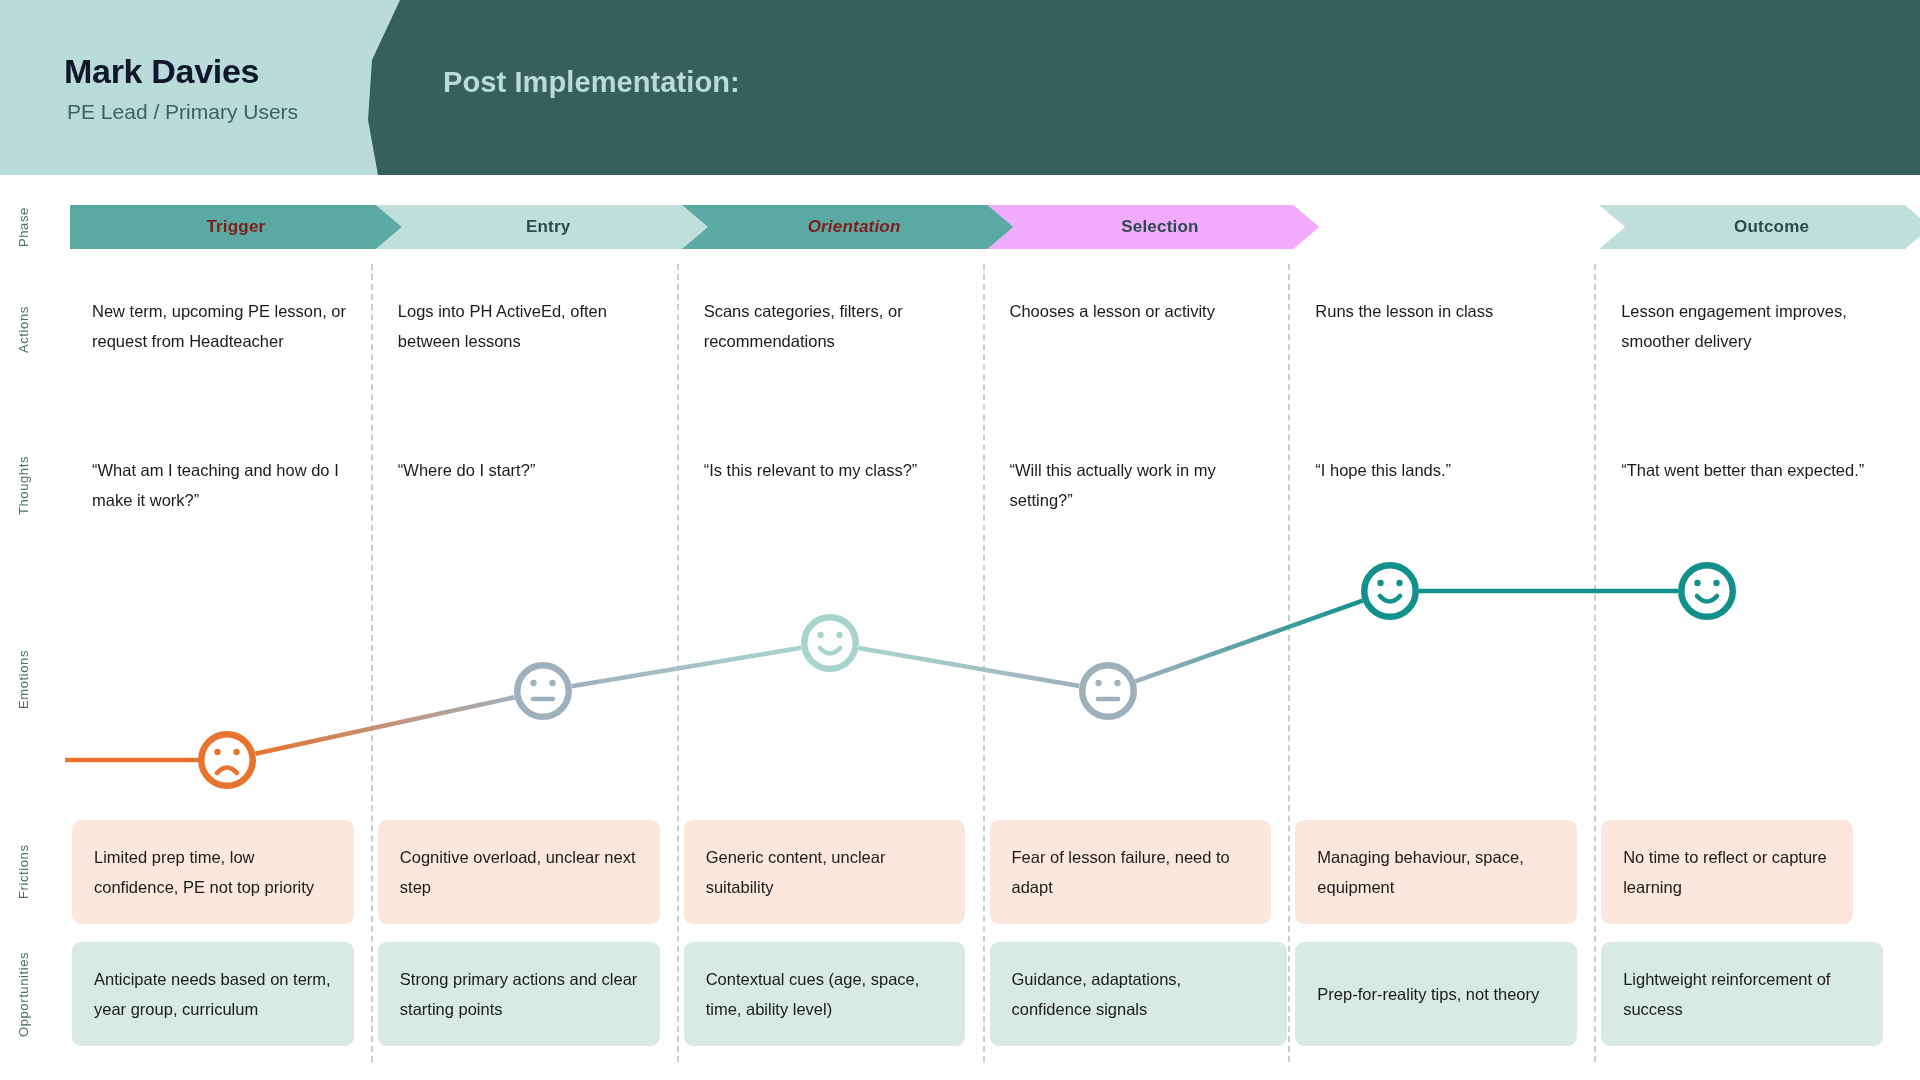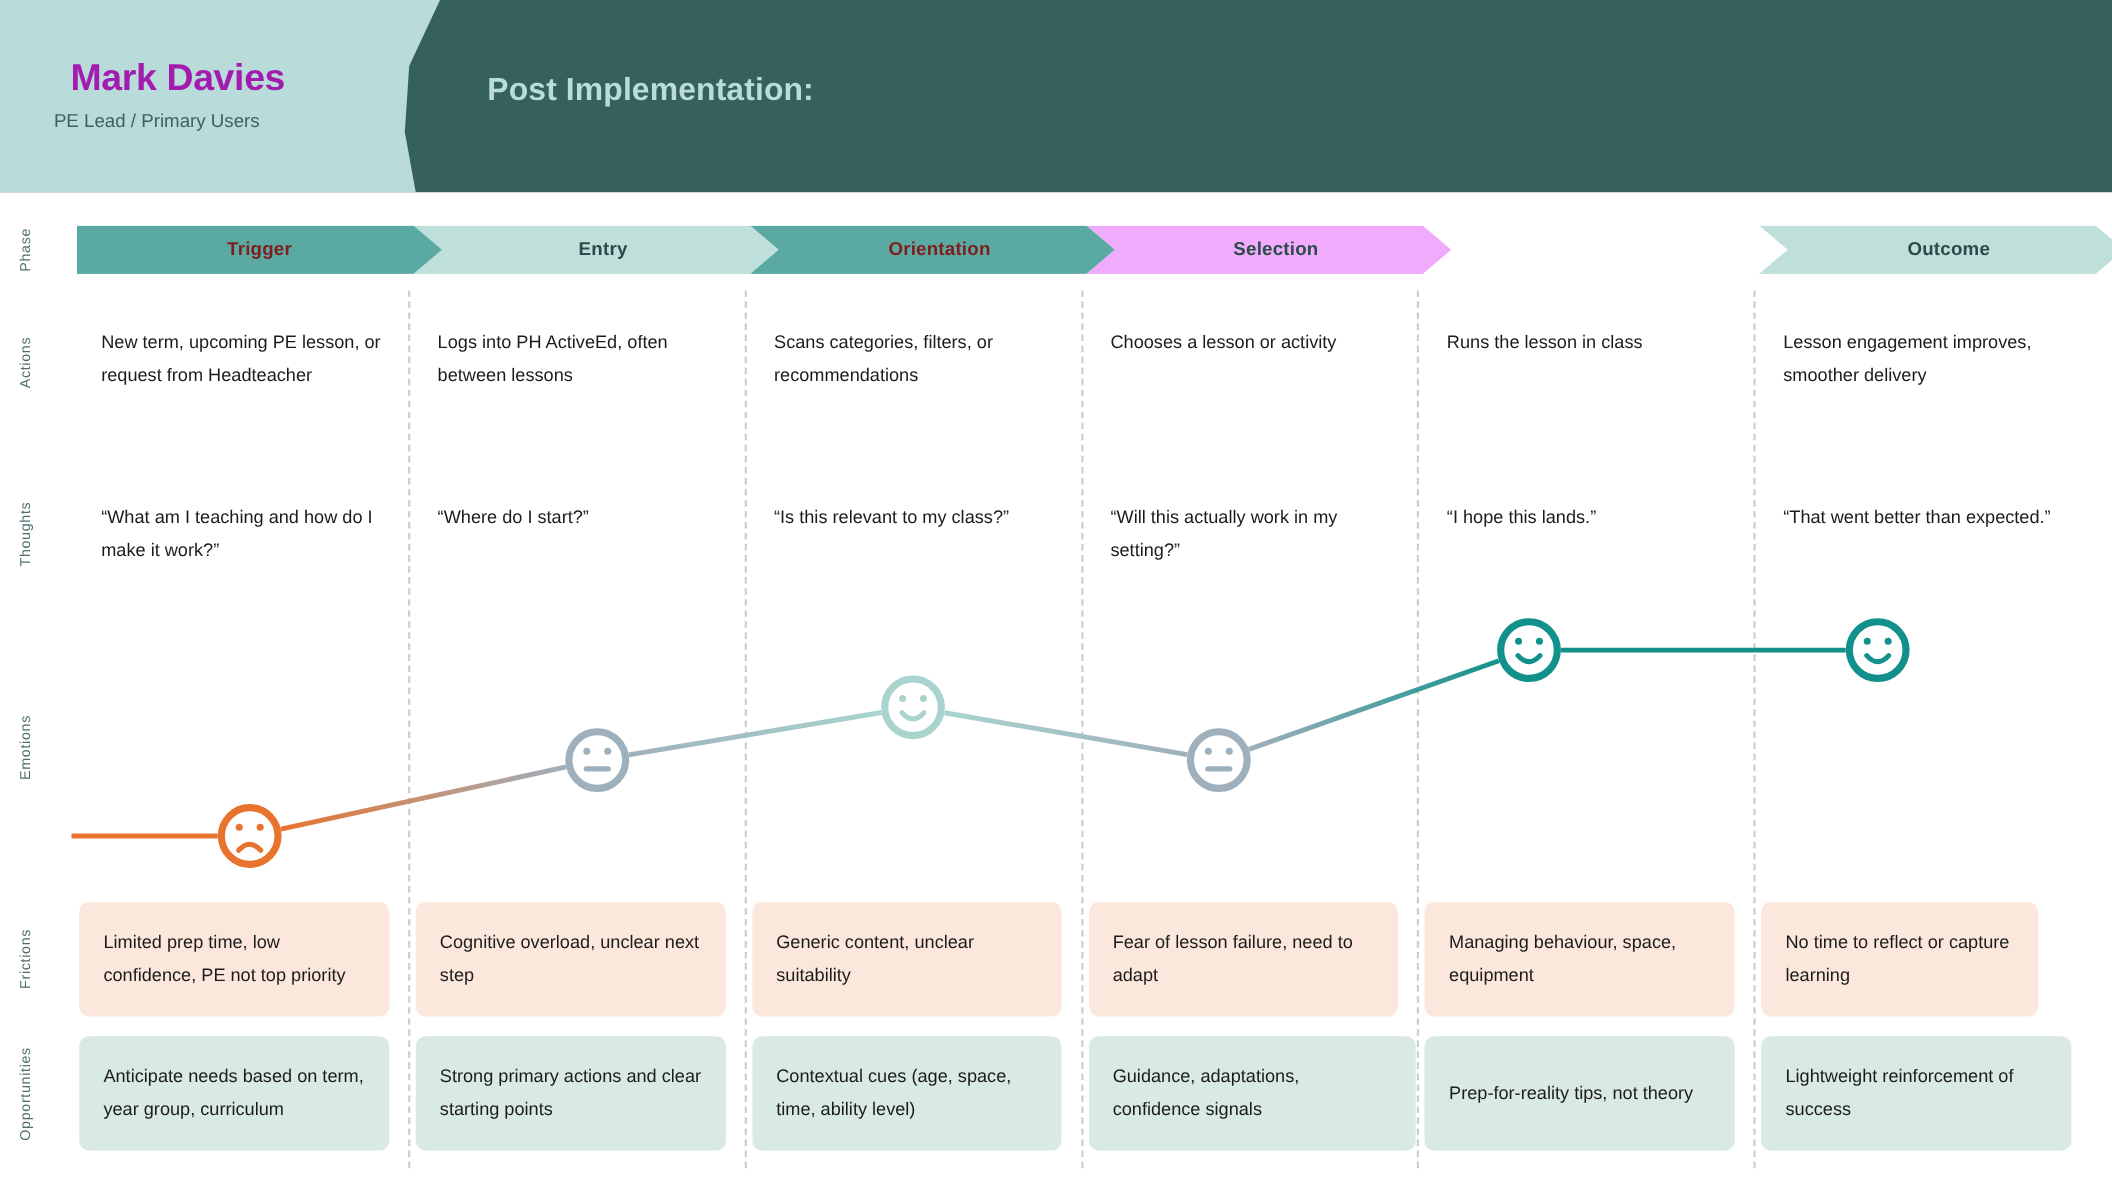--- a/index.html
+++ b/index.html
@@ -17,25 +17,25 @@
     position:absolute; left:0; top:0; width:1920px; height:175px;
     background:#35605d;
   }
   .header-light {
     position:absolute; left:0; top:0; width:420px; height:175px;
     background:#b9dcda;
     clip-path: polygon(0 0, 400px 0, 400px 0, 372px 60px, 368px 120px, 378px 175px, 0 175px);
   }
   .persona-name {
     position:absolute; left:64px; top:52px;
-    font-size:34px; font-weight:bold; color:#a21caf; letter-spacing:-0.3px;
+    font-size:34px; font-weight:bold; color:#0f172a; letter-spacing:-0.3px;
   }
   .persona-role {
-    position:absolute; left:49px; top:100px;
-    font-size:17px; font-weight:400; color:#3b6260;
+    position:absolute; left:67px; top:100px;
+    font-size:21px; font-weight:400; color:#3b6260;
   }
   .header-title {
     position:absolute; left:443px; top:66px;
     font-size:29px; font-weight:bold; color:#b9dcda; letter-spacing:0.1px;
   }
 
   
   .row-label {
     position:absolute; left:0; width:46px;
     writing-mode: vertical-rl; transform: rotate(180deg);
@@ -95,21 +95,21 @@
   <div class="row-label" style="top:942px;height:104px;">Opportunities</div>
 
   <div class="chev-band" id="chev-band">
       <div class="chev dark" style="left: 0px; width: 331.833px; z-index: 6; clip-path: polygon(0px 0px, calc(100% - 26px) 0px, 100% 50%, calc(100% - 26px) 100%, 0px 100%); background: rgb(90, 169, 162);">
         <span style="margin-left: 0px;">Trigger</span>
       </div>
       <div class="chev light" style="left: 305.833px; width: 331.833px; z-index: 5; clip-path: polygon(0px 0px, calc(100% - 26px) 0px, 100% 50%, calc(100% - 26px) 100%, 0px 100%, 26px 50%); background: rgb(191, 223, 219);">
         <span style="margin-left: 13px;">Entry</span>
       </div>
       <div class="chev dark" style="left: 611.667px; width: 331.833px; z-index: 4; clip-path: polygon(0px 0px, calc(100% - 26px) 0px, 100% 50%, calc(100% - 26px) 100%, 0px 100%, 26px 50%); background: rgb(90, 169, 162);">
-        <span style="margin-left: 13px;">Orientation</span>
+        <span style="margin-left: 13px; font-style: italic;">Orientation</span>
       </div>
       <div class="chev light" style="left: 917.5px; width: 331.833px; z-index: 3; clip-path: polygon(0px 0px, calc(100% - 26px) 0px, 100% 50%, calc(100% - 26px) 100%, 0px 100%, 26px 50%); background: #f0abfc;">
         <span style="margin-left: 13px;">Selection</span>
       </div>
       <div class="chev light" style="left: 1529.17px; width: 331.833px; z-index: 1; clip-path: polygon(0px 0px, calc(100% - 26px) 0px, 100% 50%, calc(100% - 26px) 100%, 0px 100%, 26px 50%); background: rgb(191, 223, 219);">
         <span style="margin-left: 13px;">Outcome</span>
       </div>
     </div>
 
   <div id="separators">

